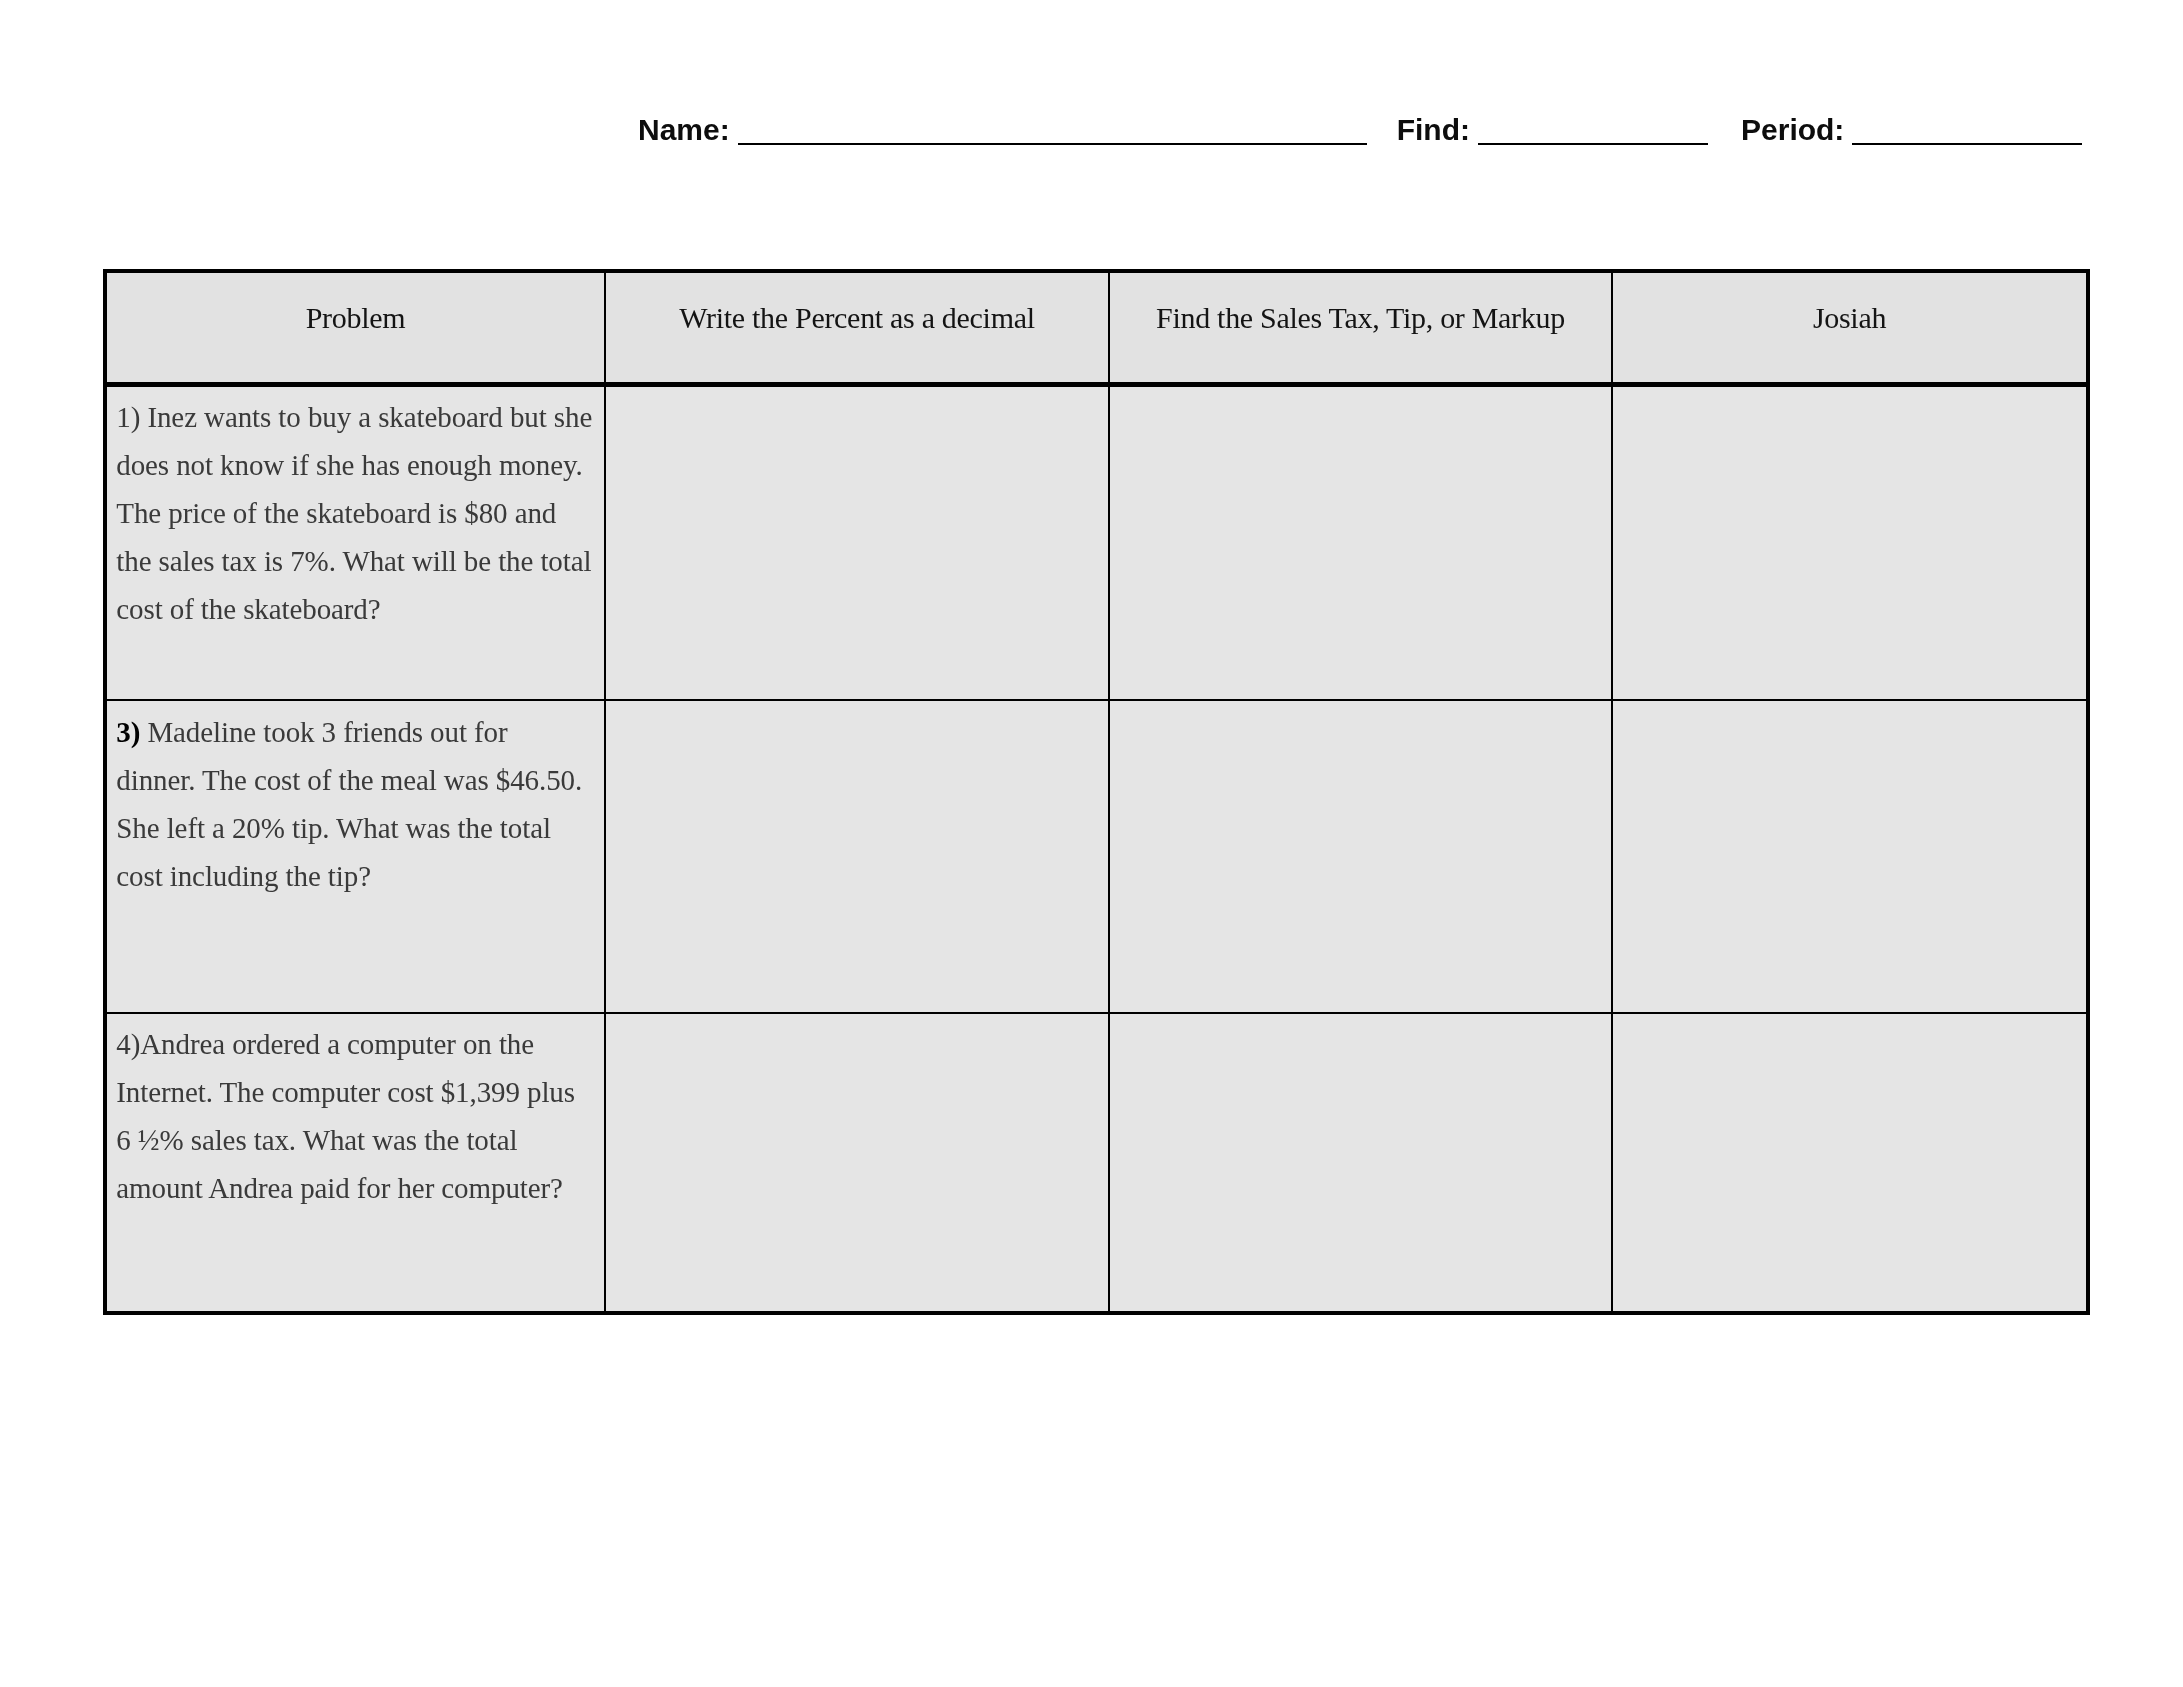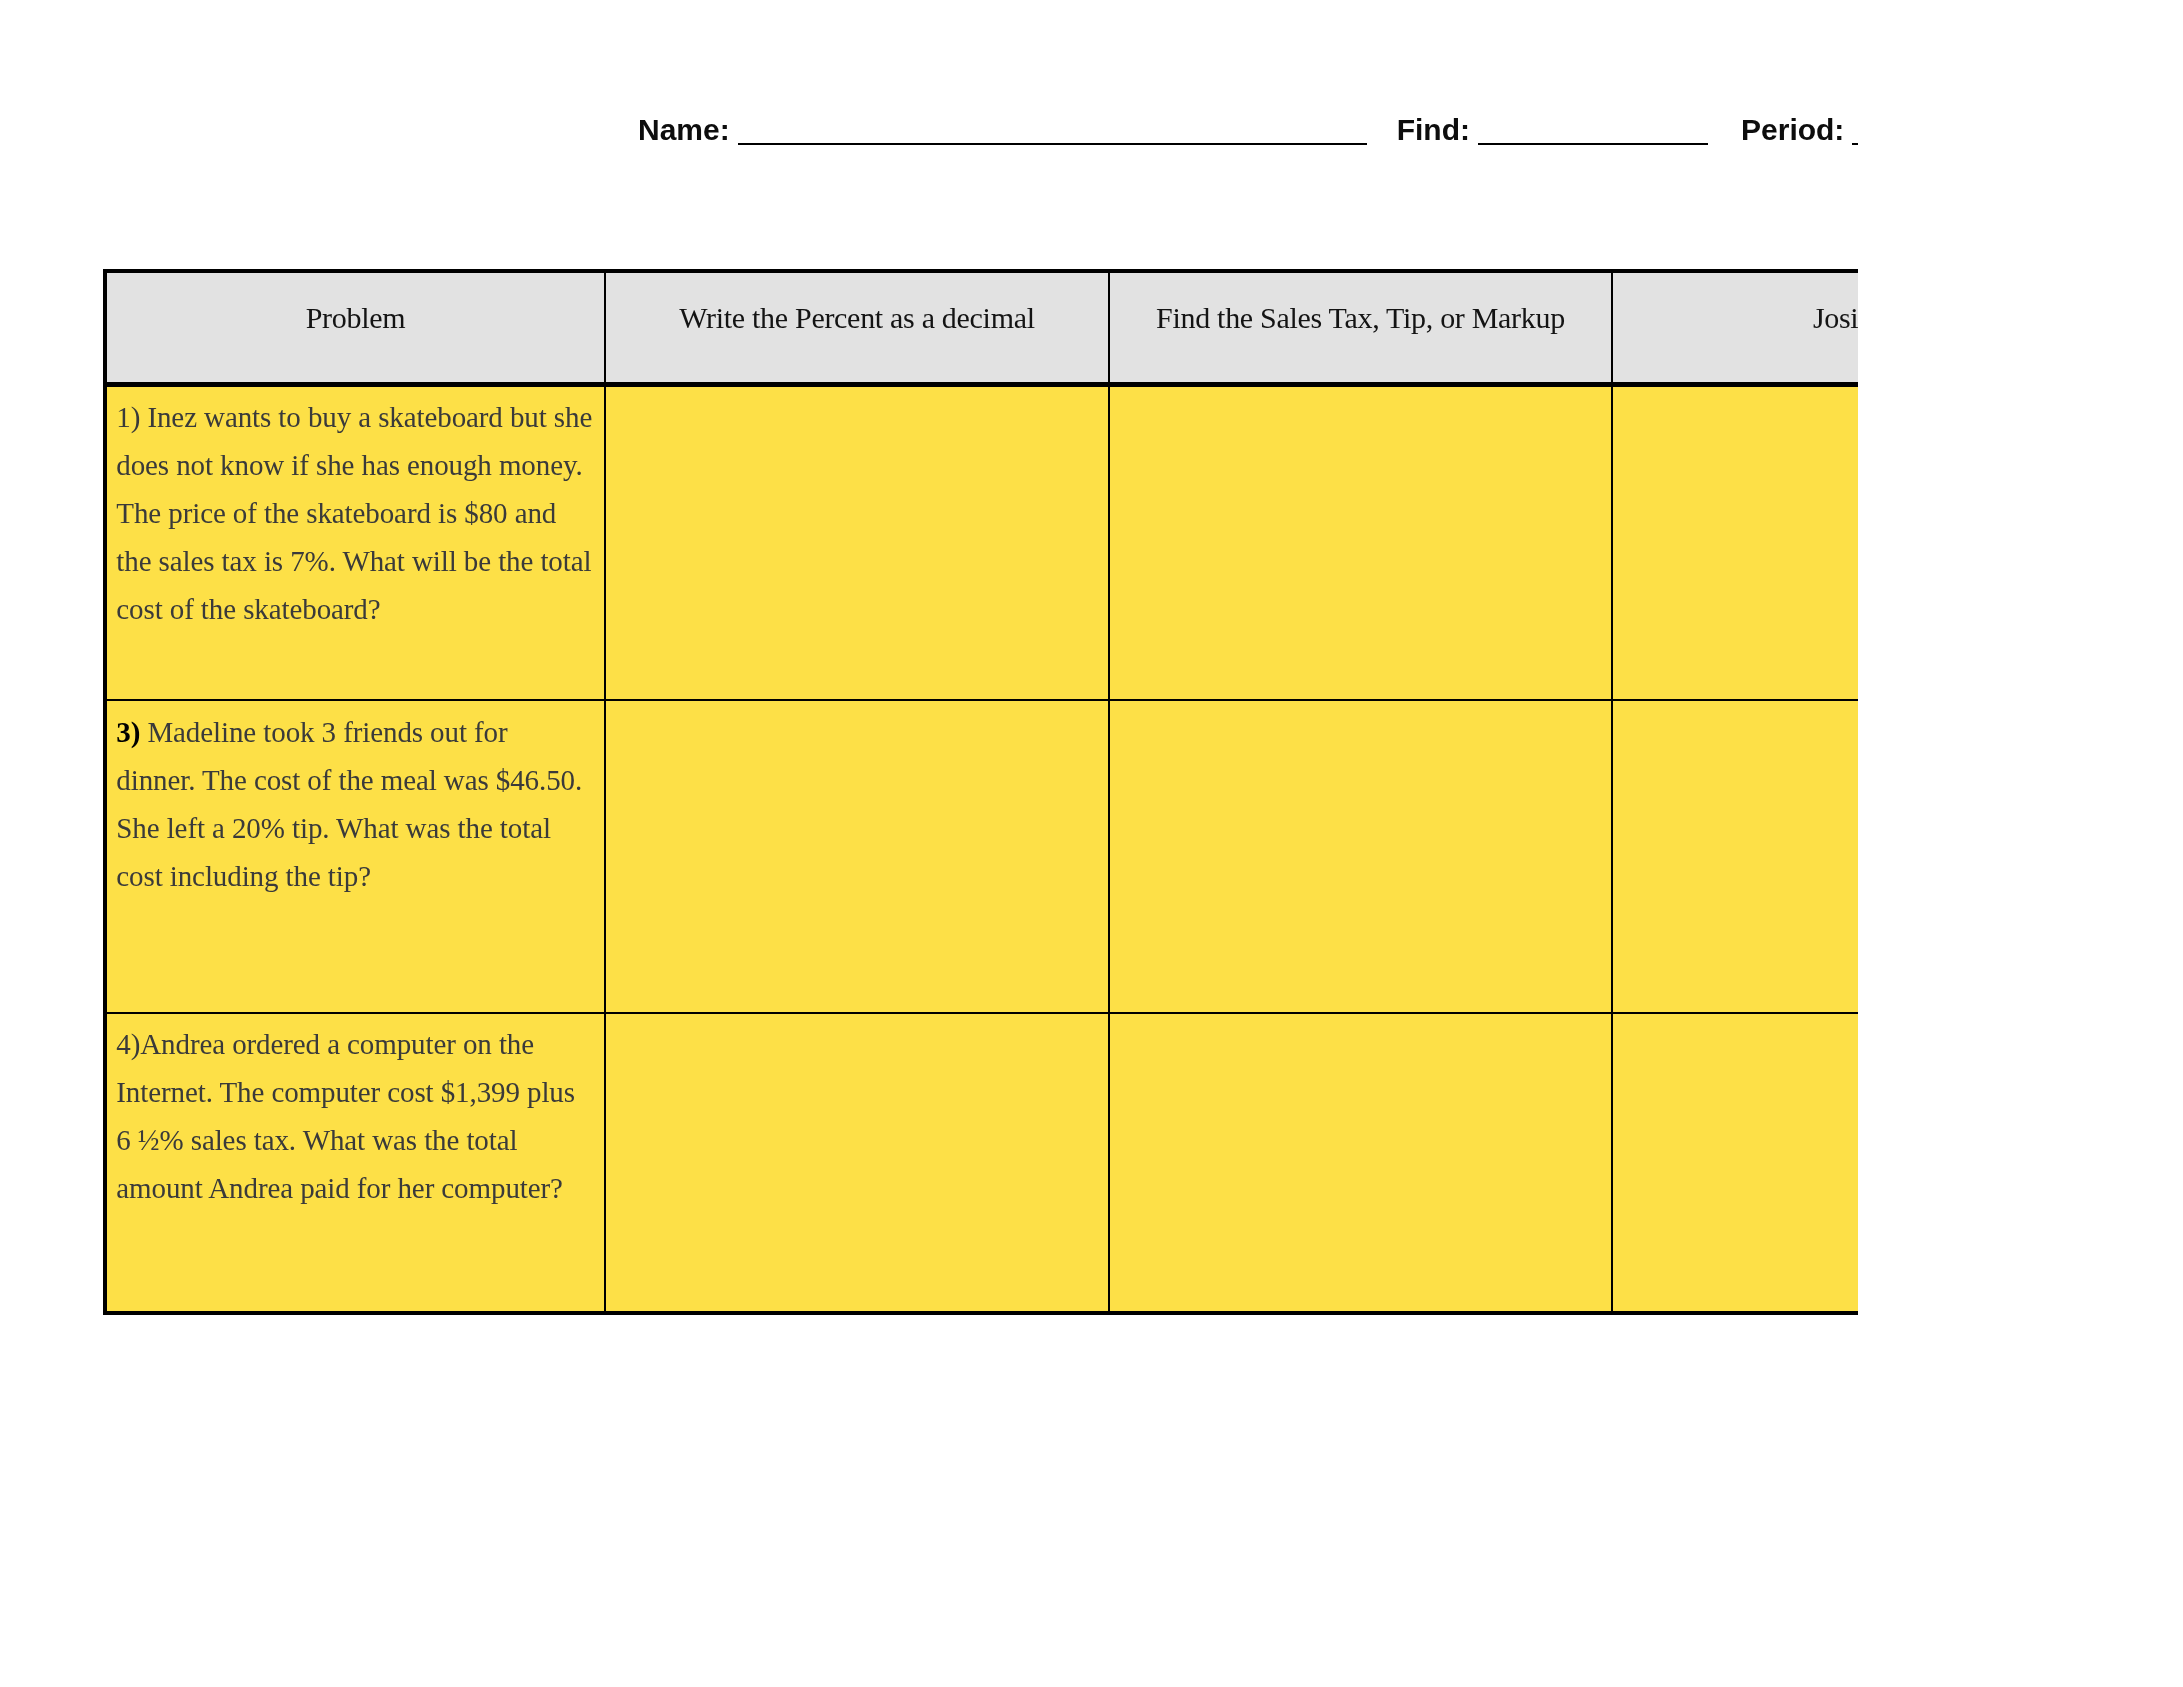--- a/index.html
+++ b/index.html
@@ -1,18 +1,18 @@
 <!DOCTYPE html>
 <html style="font-size:10.6px"><head>
 <meta charset="utf-8">
 <style>
   html,body{margin:0;padding:0;background:#ffffff;}
   .page{
     position:relative;
-    width:1858px;height:1687px;
+    width:2183px;height:1687px;
     background:#ffffff;
     font-family:"Liberation Sans", sans-serif;
     overflow:hidden;
   }
   
   .fields-row{
     position:absolute;left:638px;top:110px;
     display:flex;align-items:baseline;
     font-size:30px;font-weight:bold;color:#0d0d0d;
     line-height:40px;white-space:nowrap;
@@ -45,21 +45,21 @@
   table.ws thead th{
     background:#e2e2e2;
     height:90px;
     font-size:30px;font-weight:normal;color:#141414;
     text-align:center;vertical-align:middle;
     padding:0 5.3px 18.5px 5.3px;
     letter-spacing:-0.3px;
     border-bottom:5.3px solid #000;
   }
   table.ws td{
-    background:#fde047;
+    background:#e5e5e5;
     vertical-align:top;
     font-size:29px;line-height:48px;color:#3a3a3a;
     padding:6.6px 10.6px 0 9.3px;
     letter-spacing:-0.1px;
   }
   tr.r1 td{height:306px;}
   tr.r2 td{height:304px;}
   tr.r3 td{height:304px;}
   tr.r4 td{height:291px;margin-top:12px;}
   .num{color:#3a3a3a;}

